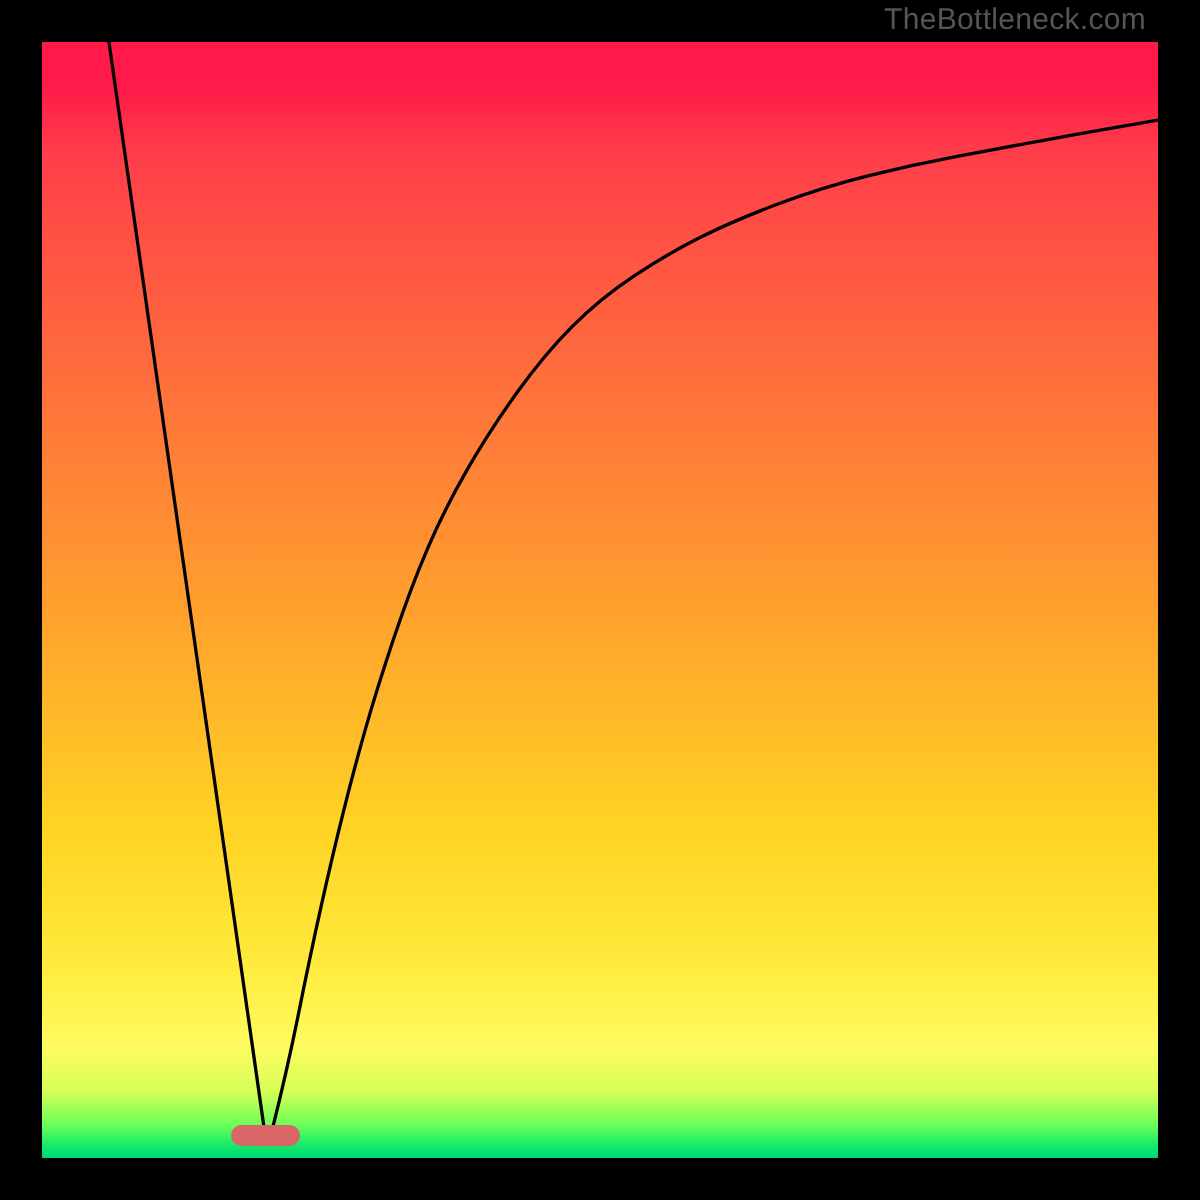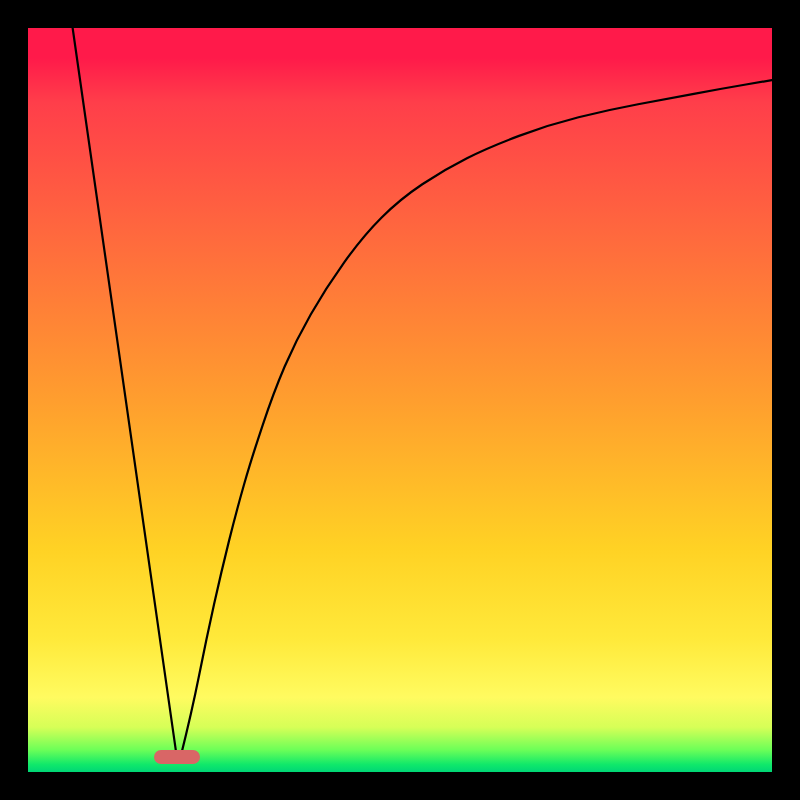--- a/index.html
+++ b/index.html
@@ -63,20 +63,21 @@
   }
   svg.curve {
     position: absolute;
     inset: 0;
   }
 </style>
 </head>
 <body>
 
 <div class="outer">
+  <div class="watermark">TheBottleneck.com</div>
 
   <div class="plot">
     <div class="gradient"></div>
 
     <svg class="curve" viewBox="0 0 744 744" preserveAspectRatio="none">
       <path id="curve-left" fill="none" stroke="#000" stroke-width="2.2" stroke-linecap="round" d="M 44.64 0.00 L 148.80 729.12"></path>
       <path id="curve-right" fill="none" stroke="#000" stroke-width="2.2" stroke-linecap="round" d="M 152.52 729.12 Q 163.68 684.48 171.12 647.28 Q 178.56 610.08 186.00 576.60 Q 193.44 543.12 200.88 513.36 Q 208.32 483.60 215.76 457.56 Q 223.20 431.52 234.36 398.04 Q 245.52 364.56 256.68 338.52 Q 267.84 312.48 282.72 286.44 Q 297.60 260.40 316.20 234.36 Q 334.80 208.32 353.40 189.72 Q 372.00 171.12 394.32 156.24 Q 416.64 141.36 438.96 130.20 Q 461.28 119.04 491.04 107.88 Q 520.80 96.72 550.56 89.28 Q 580.32 81.84 610.08 76.26 Q 639.84 70.68 665.88 65.84 Q 691.92 61.01 717.96 56.54 L 744.00 52.08"></path>
     </svg>
 
     <div class="marker" id="marker" style="width: 46.128px; height: 14.136px; left: 125.736px; top: 722.052px; border-radius: 7.068px;"></div>

